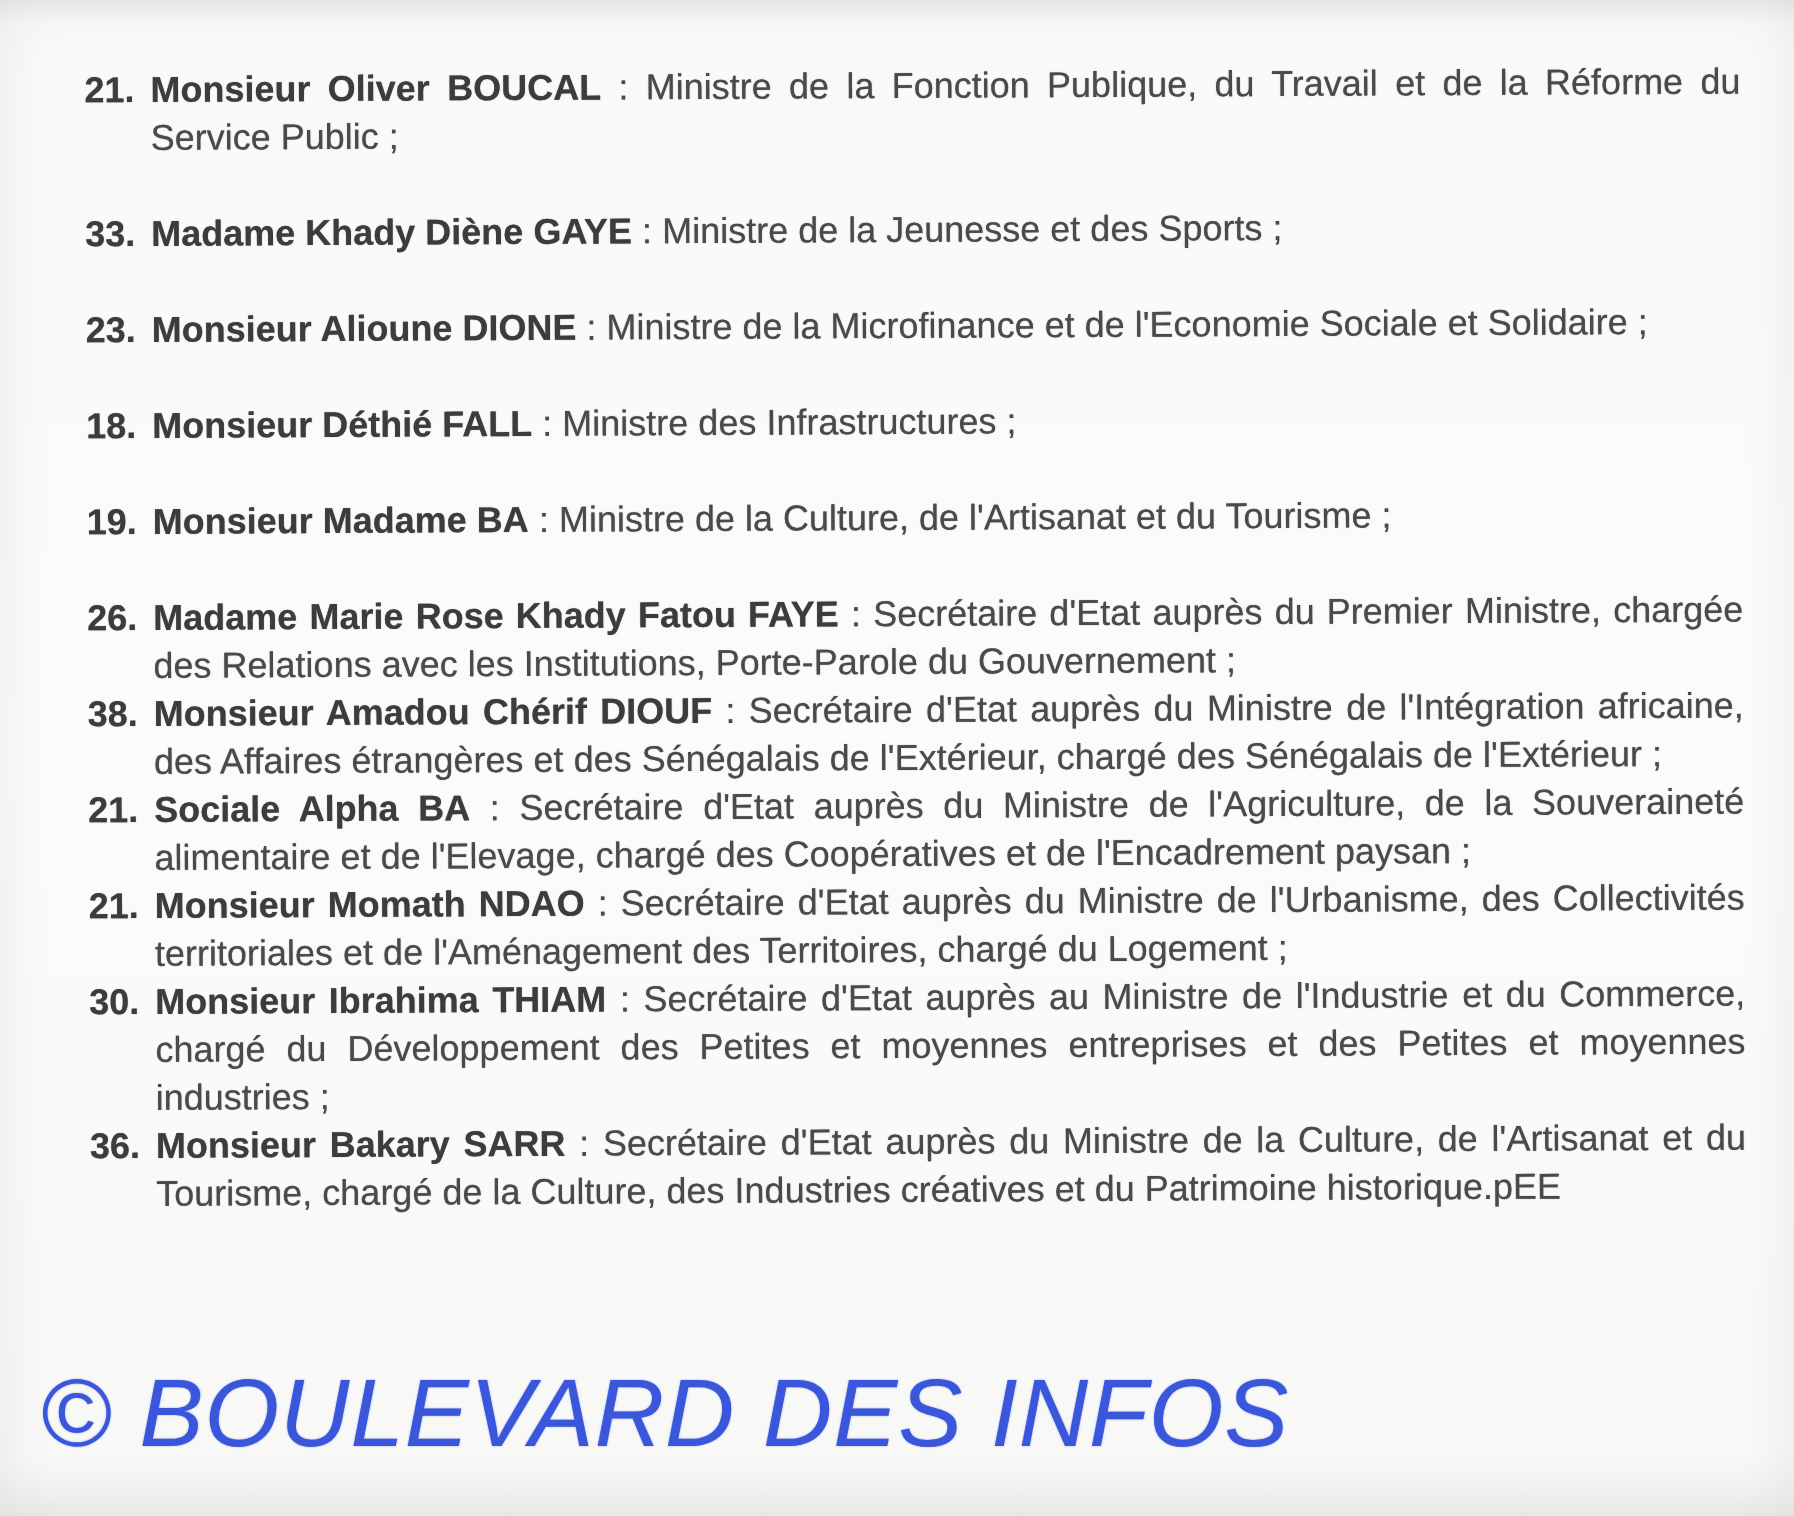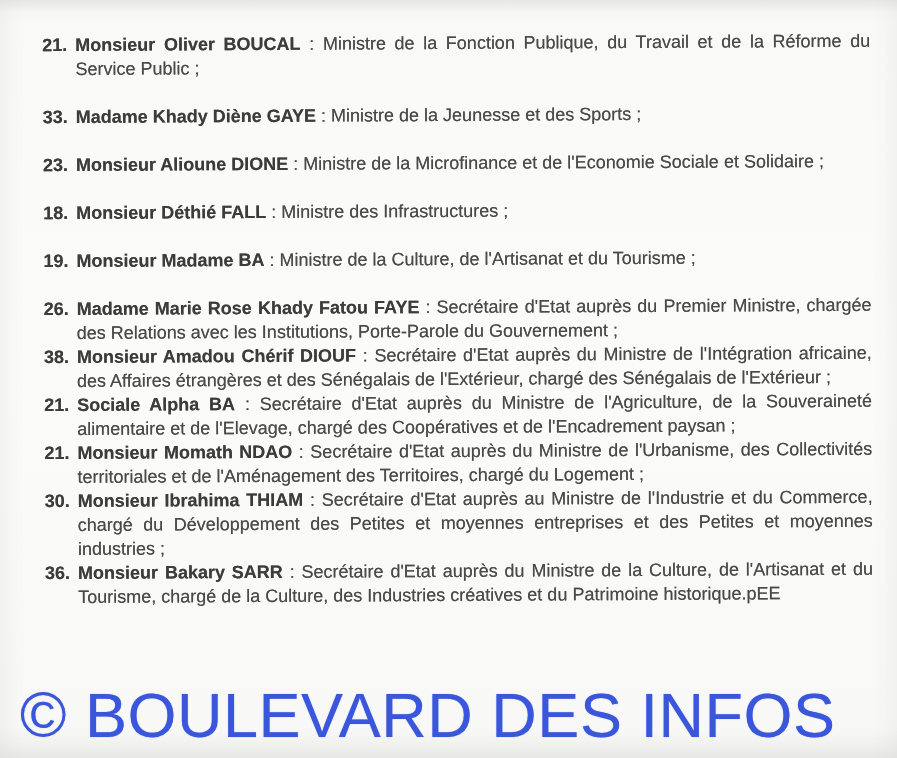--- a/index.html
+++ b/index.html
@@ -27,23 +27,24 @@
   }
   .item:nth-child(-n+5){margin-bottom:24px;}
   .item .num{
     width:33px;flex:none;
     font-weight:bold;color:#3c3c3c;
   }
   .item .txt{flex:1;text-align:justify;}
   .item .name{font-weight:bold;color:#3c3c3c;}
   .watermark{
     position:absolute;left:20px;top:684px;
-    font-size:63px;line-height:1;font-weight:400;
+    font-size:48px;line-height:1;font-weight:400;
     letter-spacing:0.5px;white-space:nowrap;
     text-shadow:0 0 1px rgba(58,87,221,.55);
+    font-style:italic;
   }
 </style>
 </head>
 <body>
 
 <div class="page">
 
   <ol class="list" id="ministers-list">
   <li class="item">
     <span class="num">21.</span>

